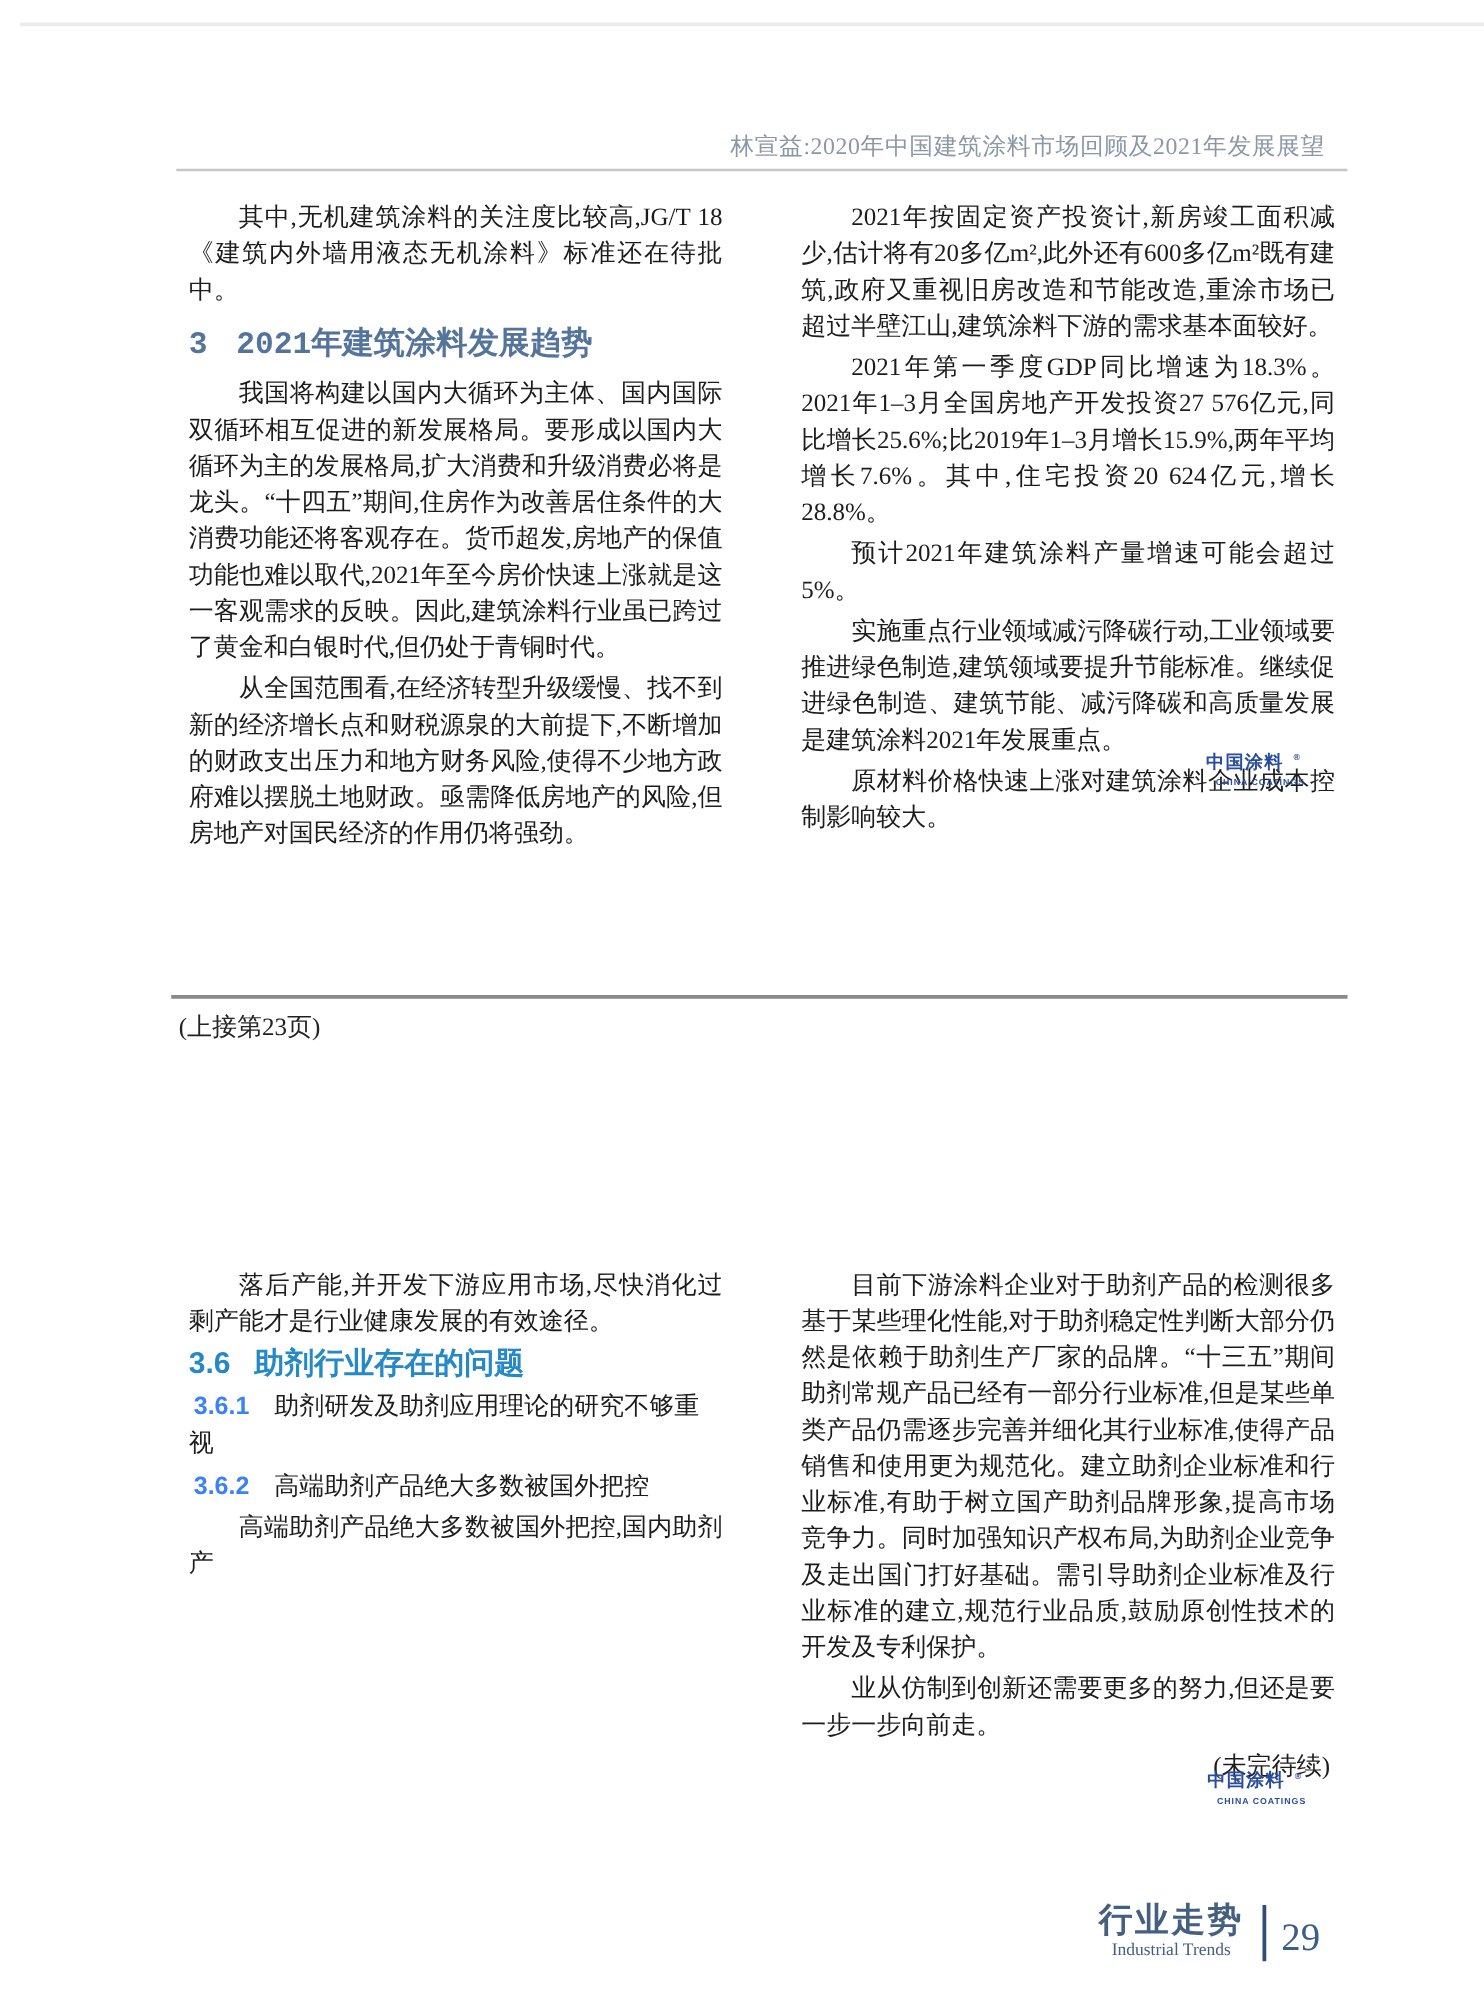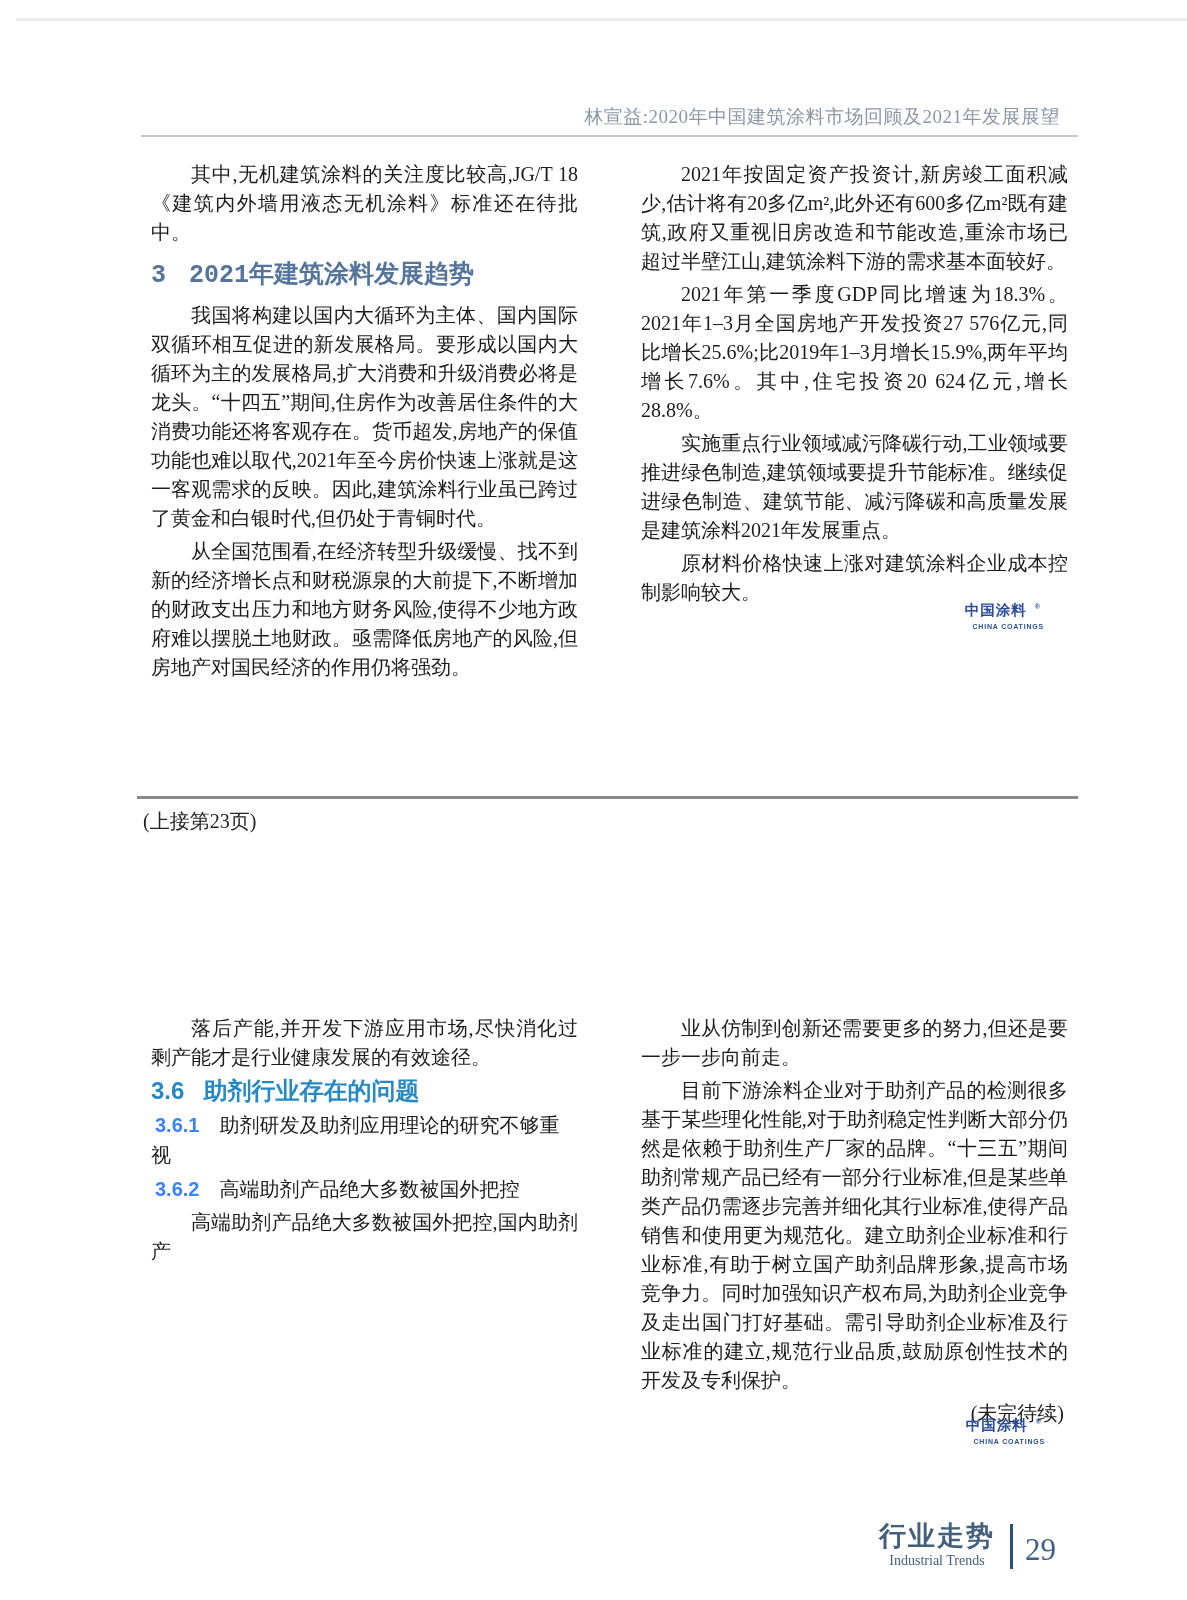--- a/index.html
+++ b/index.html
@@ -84,20 +84,21 @@
   <div class="cols top">
     <div class="col">
       <p>其中,无机建筑涂料的关注度比较高,JG/T 18《建筑内外墙用液态无机涂料》标准还在待批中。</p>
       <h2 class="sec"><span class="h-num">3</span><span>2021年建筑涂料发展趋势</span></h2>
       <p>我国将构建以国内大循环为主体、国内国际双循环相互促进的新发展格局。要形成以国内大循环为主的发展格局,扩大消费和升级消费必将是龙头。“十四五”期间,住房作为改善居住条件的大消费功能还将客观存在。货币超发,房地产的保值功能也难以取代,2021年至今房价快速上涨就是这一客观需求的反映。因此,建筑涂料行业虽已跨过了黄金和白银时代,但仍处于青铜时代。</p>
       <p>从全国范围看,在经济转型升级缓慢、找不到新的经济增长点和财税源泉的大前提下,不断增加的财政支出压力和地方财务风险,使得不少地方政府难以摆脱土地财政。亟需降低房地产的风险,但房地产对国民经济的作用仍将强劲。</p>
     </div>
     <div class="col">
       <p>2021年按固定资产投资计,新房竣工面积减少,估计将有20多亿m²,此外还有600多亿m²既有建筑,政府又重视旧房改造和节能改造,重涂市场已超过半壁江山,建筑涂料下游的需求基本面较好。</p>
       <p>2021年第一季度GDP同比增速为18.3%。2021年1–3月全国房地产开发投资27 576亿元,同比增长25.6%;比2019年1–3月增长15.9%,两年平均增长7.6%。其中,住宅投资20 624亿元,增长28.8%。</p>
+      <p>预计2021年建筑涂料产量增速可能会超过5%。</p>
       <p>实施重点行业领域减污降碳行动,工业领域要推进绿色制造,建筑领域要提升节能标准。继续促进绿色制造、建筑节能、减污降碳和高质量发展是建筑涂料2021年发展重点。</p>
       <p>原材料价格快速上涨对建筑涂料企业成本控制影响较大。</p>
     </div>
   </div>
 
   <div class="logo logo-top">
     <div class="logo-cn"><span>中国涂料</span><span class="logo-reg">®</span></div>
     <div class="logo-en">CHINA COATINGS</div>
   </div>
 
@@ -106,22 +107,22 @@
 
   <div class="cols bottom">
     <div class="col">
       <p>落后产能,并开发下游应用市场,尽快消化过剩产能才是行业健康发展的有效途径。</p>
       <h3 class="sub"><span class="h-num">3.6</span><span>助剂行业存在的问题</span></h3>
       <p class="subitem"><span class="subnum">3.6.1</span><span>助剂研发及助剂应用理论的研究不够重视</span></p>
       <p class="subitem"><span class="subnum">3.6.2</span><span>高端助剂产品绝大多数被国外把控</span></p>
       <p>高端助剂产品绝大多数被国外把控,国内助剂产</p>
     </div>
     <div class="col">
+      <p>目前下游涂料企业对于助剂产品的检测很多基于某些理化性能,对于助剂稳定性判断大部分仍然是依赖于助剂生产厂家的品牌。“十三五”期间助剂常规产品已经有一部分行业标准,但是某些单类产品仍需逐步完善并细化其行业标准,使得产品销售和使用更为规范化。建立助剂企业标准和行业标准,有助于树立国产助剂品牌形象,提高市场竞争力。同时加强知识产权布局,为助剂企业竞争及走出国门打好基础。需引导助剂企业标准及行业标准的建立,规范行业品质,鼓励原创性技术的开发及专利保护。</p>
       <p>业从仿制到创新还需要更多的努力,但还是要一步一步向前走。</p>
-      <p>目前下游涂料企业对于助剂产品的检测很多基于某些理化性能,对于助剂稳定性判断大部分仍然是依赖于助剂生产厂家的品牌。“十三五”期间助剂常规产品已经有一部分行业标准,但是某些单类产品仍需逐步完善并细化其行业标准,使得产品销售和使用更为规范化。建立助剂企业标准和行业标准,有助于树立国产助剂品牌形象,提高市场竞争力。同时加强知识产权布局,为助剂企业竞争及走出国门打好基础。需引导助剂企业标准及行业标准的建立,规范行业品质,鼓励原创性技术的开发及专利保护。</p>
       <p class="tbc">(未完待续)</p>
     </div>
   </div>
 
   <div class="logo logo-bottom">
     <div class="logo-cn"><span>中国涂料</span><span class="logo-reg">®</span></div>
     <div class="logo-en">CHINA COATINGS</div>
   </div>
 
   <div class="footer">

